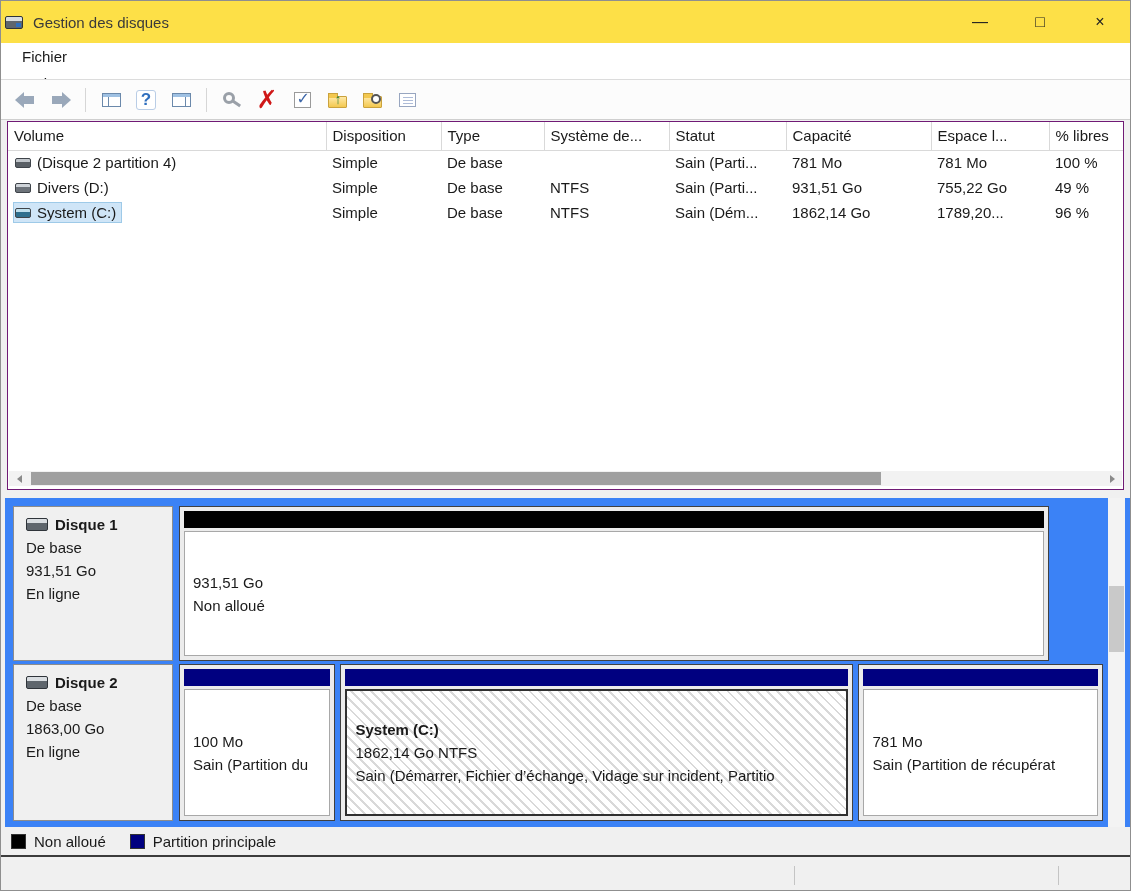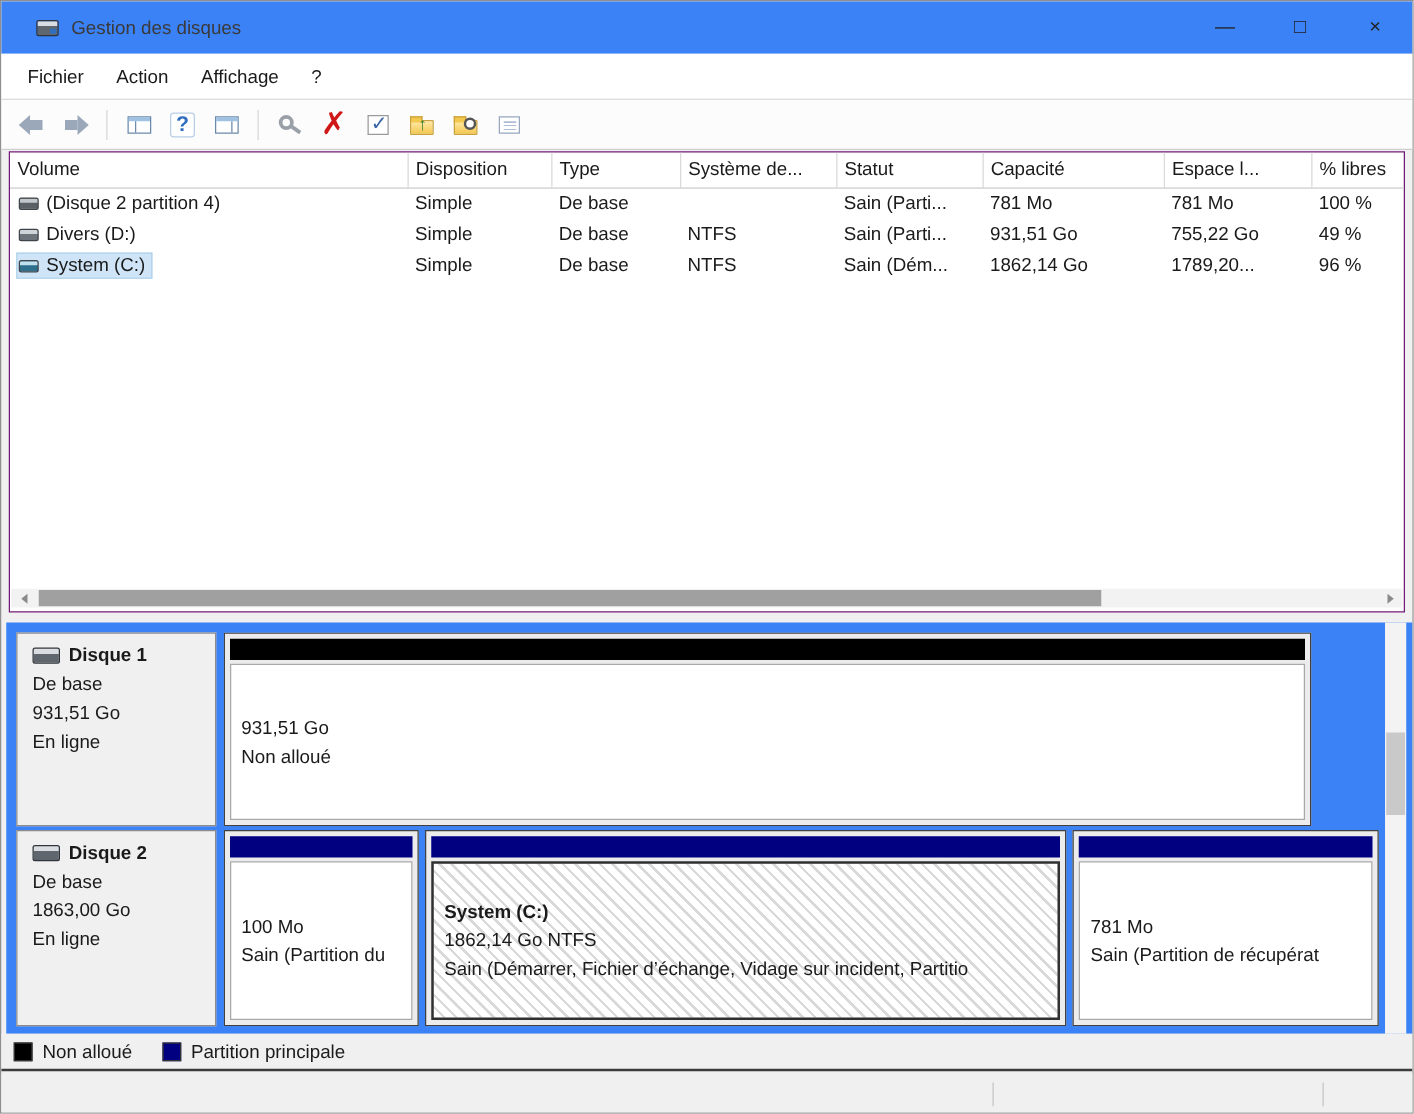--- a/index.html
+++ b/index.html
@@ -9,33 +9,33 @@
     font-size: 15px;
     color: #1a1a1a;
     background: #f0f0f0;
   }
   .window {
     position: relative; width: 1131px; height: 891px;
     background: #f0f0f0; border: 1px solid #8f8f8f; overflow: hidden;
   }
 
   
-  .titlebar { position:absolute; top:0; left:0; right:0; height:42px; background:#3b82f6;
-              display:flex; align-items:center; padding-left:28px; }
+  .titlebar { position:absolute; top:0; left:0; right:0; height:42px; background:#fde047;
+              display:flex; align-items:center; padding-left:4px; }
   .app-icon { width:18px; height:13px; border:1px solid #2f343a; border-radius:2px;
               background:linear-gradient(#d9dde1 0 38%, #5f666d 38%); position:relative; }
   .app-icon::after { content:""; position:absolute; right:1px; bottom:1px; width:5px; height:4px; background:#2f6fbe; }
   .title { margin-left:10px; color:#3a3a3a; }
   .win-controls { margin-left:auto; display:flex; height:100%; }
   .win-btn { width:60px; height:100%; display:flex; align-items:center; justify-content:center;
              font-size:16px; color:#222; background:transparent; border:none; }
 
   
   .menubar { position:absolute; top:42px; left:0; right:0; height:36px; background:#fff;
-             display:flex; align-items:center; padding-left:8px; }
+             display:flex; align-items:flex-start; padding-left:8px;flex-direction:column; }
   .menu-item { padding:5px 13px; }
 
   
   .toolbar { position:absolute; top:78px; left:0; right:0; height:41px; background:#fcfcfc;
              border-top:1px solid #dcdcdc; border-bottom:1px solid #cfcfcf;
              display:flex; align-items:center; padding-left:8px; gap:3px; }
   .tbtn { width:32px; height:30px; display:flex; align-items:center; justify-content:center; }
   .tsep { width:1px; height:24px; background:#d6d6d6; margin:0 6px; }
   .ticon { display:inline-block; position:relative; }
 

